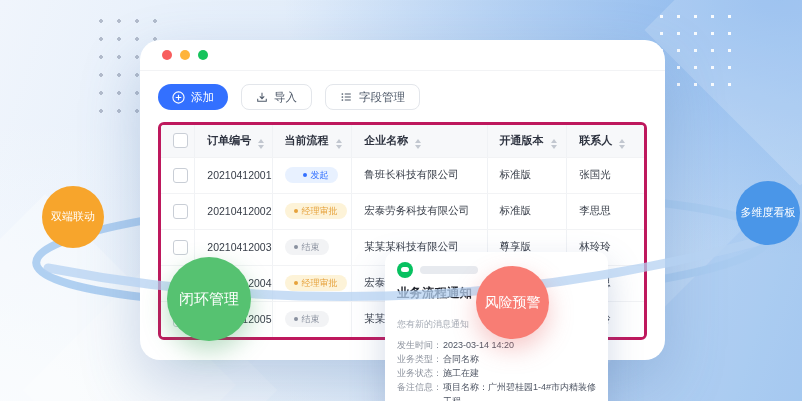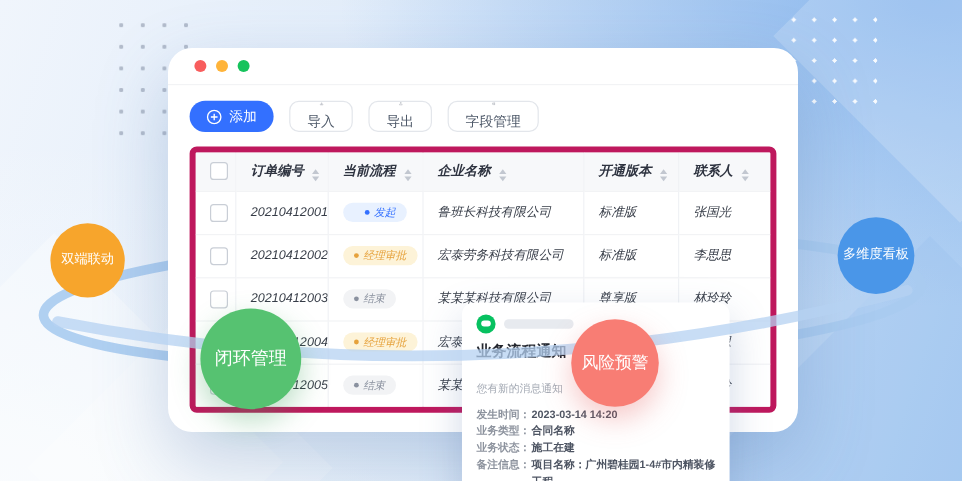--- a/index.html
+++ b/index.html
@@ -30,24 +30,24 @@
   
   .card{position:absolute;left:140px;top:40px;width:525px;height:320px;background:#fff;
     border-radius:20px;box-shadow:0 24px 60px rgba(70,110,170,.28);z-index:10;}
   .titlebar{height:30px;display:flex;align-items:center;gap:8px;padding-left:22px;
     border-bottom:1px solid #f2f3f5;}
   .tl-dot{width:10px;height:10px;border-radius:50%;display:inline-block;}
   .toolbar{display:flex;align-items:center;gap:13px;padding:13px 0 0 18px;}
   .btn{display:inline-flex;align-items:center;gap:6px;height:26px;padding:0 14px;
     border-radius:8px;font-size:11.5px;cursor:pointer;box-sizing:border-box;}
   .btn-primary{background:#3370ff;color:#fff;border:none;border-radius:15px;}
-  .btn-plain{background:#fff;color:#4e5969;border:1px solid #e3e6eb;flex-direction:column;}
+  .btn-plain{background:#fff;color:#4e5969;border:1px solid #e3e6eb;}
   .btn svg{display:block;}
 
-  .tablewrap{margin:12px 18px 0;border:5px solid #be185d;border-radius:6px;overflow:hidden;font-style:italic;}
+  .tablewrap{margin:12px 18px 0;border:3px solid #be185d;border-radius:6px;overflow:hidden;}
   table{width:100%;border-collapse:collapse;table-layout:fixed;}
   th,td{border-right:1px solid #f0f2f5;border-bottom:1px solid #f2f3f5;box-sizing:border-box;
     padding:0 0 0 12px;text-align:left;white-space:nowrap;overflow:hidden;}
   th:last-child,td:last-child{border-right:none;}
   thead th{background:#f7f8fa;height:32px;font-size:11px;color:#2e3340;font-weight:bold;}
   tbody td{height:36px;font-size:10.5px;color:#363c47;background:#fff;}
   tbody tr:last-child td{border-bottom:none;}
   .cb{width:13px;height:13px;border:1px solid #c9ced6;border-radius:3px;background:#fff;
     display:inline-block;vertical-align:middle;cursor:pointer;}
   .sort{display:inline-flex;flex-direction:column;gap:2px;margin-left:7px;vertical-align:1px;cursor:pointer;}
@@ -55,37 +55,37 @@
   .sort .up{border-bottom:4px solid #c2c7d0;}
   .sort .dn{border-top:4px solid #c2c7d0;}
   .badge{display:inline-flex;align-items:center;gap:4px;padding:3.5px 9px;border-radius:10px;
     font-size:9px;line-height:1;}
   .badge i{width:4px;height:4px;border-radius:50%;background:currentColor;display:inline-block;}
 
   
   .bubble{position:absolute;border-radius:50%;color:#fff;display:flex;flex-direction:row;
     align-items:center;justify-content:center;text-align:center;z-index:40;}
   .bubble-left{left:42px;top:186px;width:62px;height:62px;font-size:11px;line-height:1.45;}
-  .bubble-right{left:698px;top:181px;width:64px;height:64px;font-size:11px;line-height:1.45;}
+  .bubble-right{left:736px;top:181px;width:64px;height:64px;font-size:11px;line-height:1.45;}
   .bubble-green{left:167px;top:257px;width:84px;height:84px;font-size:15px;line-height:1.55;
     box-shadow:0 10px 24px rgba(60,160,90,.35);}
   .bubble-pink{left:476px;top:266px;width:73px;height:73px;font-size:14px;line-height:1.5;
     box-shadow:0 10px 24px rgba(230,100,100,.35);z-index:60;}
 
   
   .notify{position:absolute;left:385px;top:252px;width:223px;background:#fff;border-radius:10px;
     box-shadow:0 14px 34px rgba(90,120,170,.28);z-index:20;padding:10px 12px 11px;box-sizing:border-box;}
   .notify-head{display:flex;align-items:center;gap:7px;margin-bottom:7px;}
   .app-icon{width:16px;height:16px;border-radius:50%;position:relative;}
   .app-icon::after{content:"";position:absolute;left:4px;top:4.5px;width:8px;height:5.5px;
     background:#fff;border-radius:3px;}
   .ph-bar{width:58px;height:8px;border-radius:4px;background:#e7eaef;}
   .notify-title{font-size:12.5px;font-weight:bold;color:#23262e;margin:0 0 16px;}
   .notify-sub{font-size:9px;color:#a4aab4;margin:0 0 7px;}
-  .nf-row{display:flex;font-size:9px;line-height:14px;font-weight:bold;}
+  .nf-row{display:flex;font-size:9px;line-height:14px;}
   .nf-label{color:#8d939e;flex:0 0 46px;}
   .nf-val{color:#4e5563;}
   .nf-lines div{color:#4e5563;}
 </style>
 </head>
 <body>
 
 <div class="deco deco1"></div>
 <div class="deco deco2"></div>
 <div class="deco deco3"></div>
@@ -113,27 +113,20 @@
       <span>添加</span>
     </button>
     <button class="btn btn-plain">
       <svg width="12" height="12" viewBox="0 0 14 14">
         <path d="M7 2v7M4.4 6.4 7 9l2.6-2.6" fill="none" stroke="#4e5969" stroke-width="1.2"></path>
         <path d="M2 9v3h10V9" fill="none" stroke="#4e5969" stroke-width="1.2"></path>
       </svg>
       <span>导入</span>
     </button>
     <button class="btn btn-plain">
-      <svg width="12" height="12" viewBox="0 0 14 14">
-        <path d="M7 9V2M4.4 4.6 7 2l2.6 2.6" fill="none" stroke="#4e5969" stroke-width="1.2"></path>
-        <path d="M2 9v3h10V9" fill="none" stroke="#4e5969" stroke-width="1.2"></path>
-      </svg>
-      <span>导出</span>
-    </button>
-    <button class="btn btn-plain">
       <svg width="13" height="12" viewBox="0 0 14 14">
         <circle cx="2.2" cy="3.5" r="1" fill="#4e5969"></circle>
         <circle cx="2.2" cy="7" r="1" fill="#4e5969"></circle>
         <circle cx="2.2" cy="10.5" r="1" fill="#4e5969"></circle>
         <path d="M5 3.5h7M5 7h7M5 10.5h7" stroke="#4e5969" stroke-width="1.2"></path>
       </svg>
       <span>字段管理</span>
     </button>
   </div>
 

